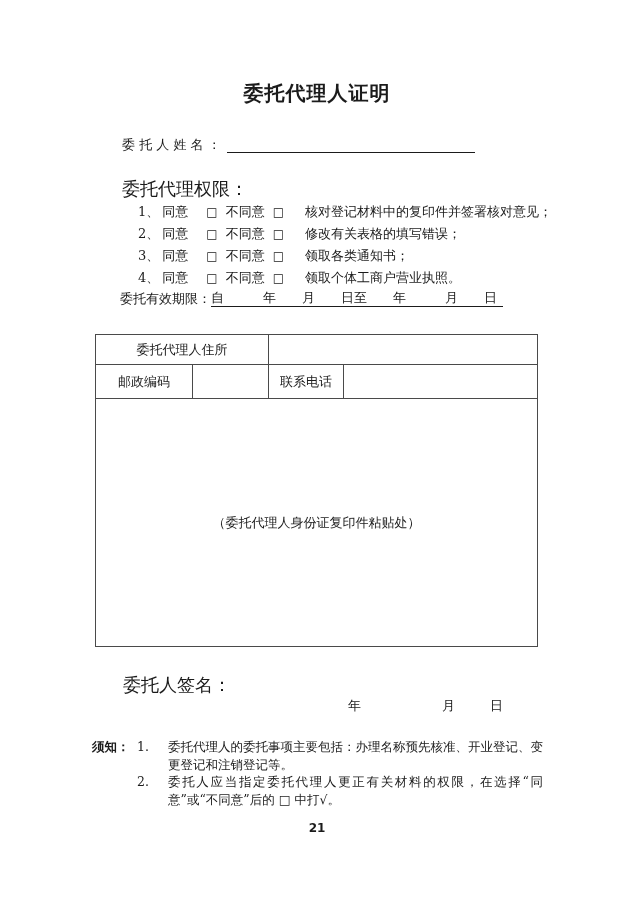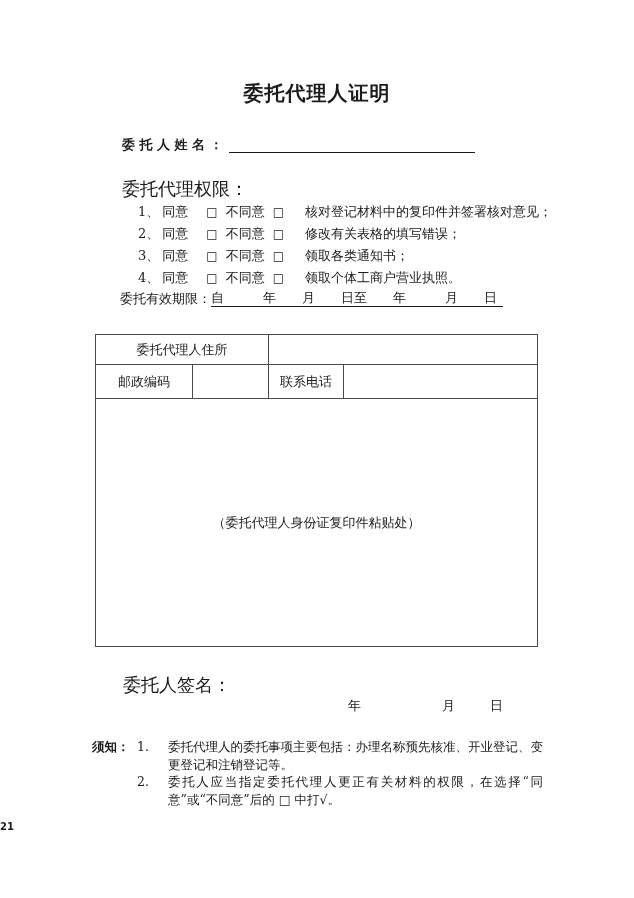--- a/index.html
+++ b/index.html
@@ -77,32 +77,32 @@
   }
   .notes-list {
     position:absolute; left:137px; top:738px; width:406px;
     font-size:12.5px; line-height:17.5px;
   }
   .note-item { display:flex; }
   .note-item .nnum { width:31px; flex:0 0 31px; }
   .note-item .ntext { flex:1; text-align:justify; }
   .page-number {
     position:absolute; top:821px; left:0; width:634px;
-    font-size:10px; font-weight:bold;
+    text-align:center; font-size:12px; font-weight:bold;
     font-family:"DejaVu Sans","Liberation Sans",sans-serif;
   }
 </style>
 </head>
 <body>
 
 <div class="page">
 
   <div class="doc-title">委托代理人证明</div>
 
-  <div class="field-line" style="top:136px;font-weight:bold;">
+  <div class="field-line" style="top:136px;">
     <span>委 托 人 姓 名 ：</span>
     <span class="uline"></span>
   </div>
 
 
   <div class="plain-line" style="top:180px;">委托代理权限：</div>
 
   <div class="perm-item" style="top:203px;">
     <span class="num">1、</span>
     <span class="agree">同意</span>

